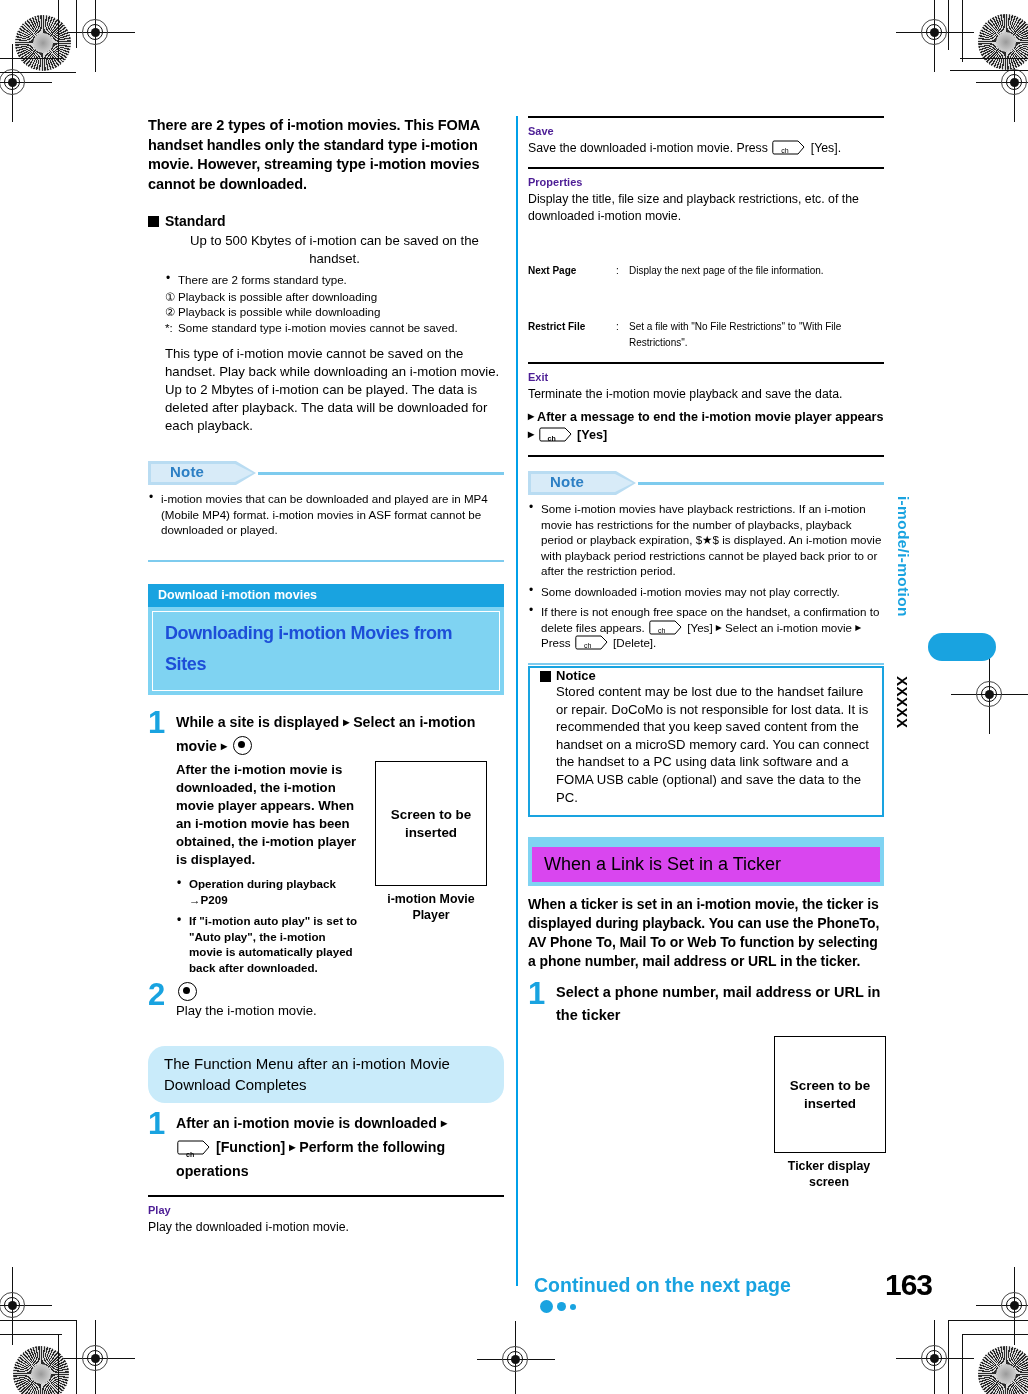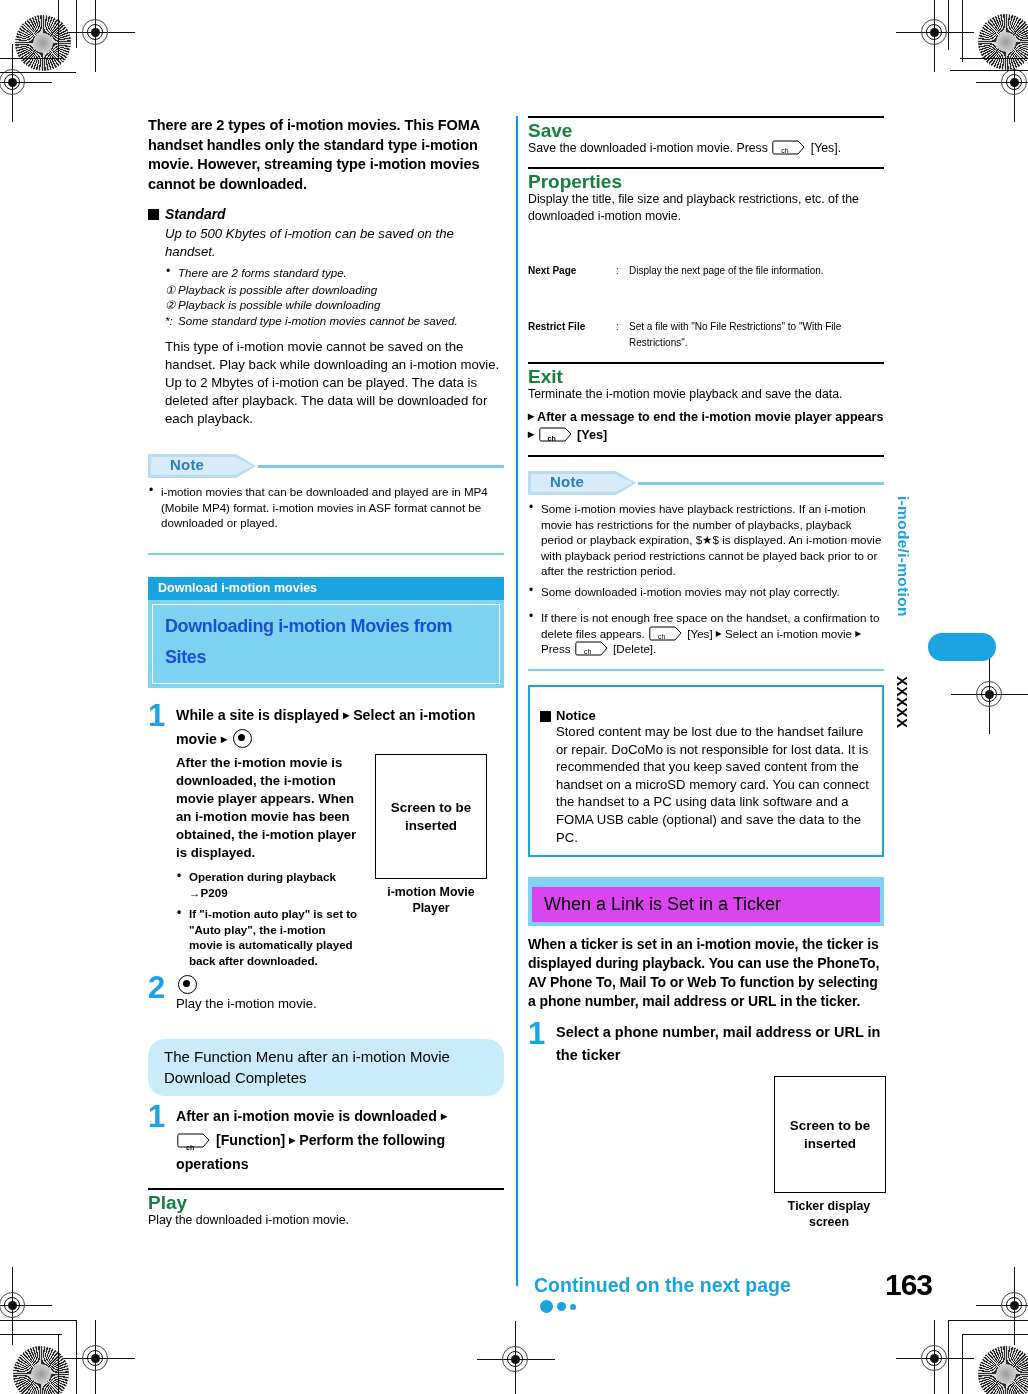--- a/index.html
+++ b/index.html
@@ -68,30 +68,30 @@
   .keysel:after{content:"";position:absolute;left:4.4px;top:4.4px;width:7px;height:7px;background:#000;border-radius:50%;}
   .arr{font-size:12px;vertical-align:1px;}
   
   .screenbox{border:1.4px solid #000;display:flex;align-items:center;justify-content:center;text-align:center;
     font-weight:bold;font-size:13.4px;line-height:18px;}
   .screencap{text-align:center;font-weight:bold;font-size:12.4px;line-height:16px;margin-top:5px;}
   
   .pill{background:#c9ebfa;border-radius:17px;padding:7px 16px 8px 16px;font-size:15px;line-height:21px;margin-top:26px;}
   
   .rule-thick{height:2.4px;background:#000;margin:10px 0 4px 0;}
-  .fn-name{color:#15803d;font-weight:bold;font-size:19px;line-height:18px;}
+  .fn-name{color:#4c1d95;font-weight:bold;font-size:11px;line-height:18px;}
   .fn-desc{font-size:12.3px;line-height:16.5px;}
   .fn-table{margin-top:5px;}
   .fn-row{display:flex;font-size:10px;line-height:16.5px;margin-bottom:4px;margin-top:39px;}
   .fn-key{font-weight:bold;width:88px;flex:0 0 88px;}
   .fn-colon{width:13px;flex:0 0 13px;}
   .fn-val{flex:1 1 auto;}
   .fn-sub{font-weight:bold;font-size:12.6px;line-height:17px;margin-top:5px;}
   
-  .notice{border:2.2px solid #19a3e0;padding:21px 10px 9px 10px;margin-top:14px;}
+  .notice{border:2.2px solid #19a3e0;padding:0 10px 9px 10px;margin-top:1px;}
   .notice-head{font-weight:bold;font-size:13px;display:flex;gap:5px;align-items:flex-start;}
   .notice-body{font-size:13.1px;line-height:17.6px;margin-left:16px;}
   
   .sec2{background:#7fd3f2;padding:10px 4px 4px 4px;margin-top:20px;}
   .sec2-inner{background:#d946ef;padding:5px 12px 6px 12px;font-size:18px;line-height:24px;}
   
   .margin-tab{position:absolute;left:928px;top:617px;width:68px;height:28px;background:#19a3e0;border-radius:14px;}
   .margin-vert{position:absolute;left:894px;top:480px;font-weight:bold;font-size:15.5px;color:#19a3e0;
     writing-mode:vertical-rl;letter-spacing:.3px;}
   .margin-x{position:absolute;left:894px;top:660px;font-weight:bold;font-size:15px;color:#000;
@@ -200,26 +200,26 @@
 <div class="cropline" style="left:948px;top:1320px;width:1.4px;height:74px;"></div>
 
 <div class="page">
 
   <div class="col-divider"></div>
 
   <div class="col-left">
 
     <div class="lead">There are 2 types of i-motion movies. This FOMA handset handles only the standard type i-motion movie. However, streaming type i-motion movies cannot be downloaded.</div>
 
-    <div style="margin-top:11px;font-style:italic;">
+    <div style="margin-top:18px;">
       <div class="sq-head">
         <span class="sq"></span>
         <span>Standard</span>
       </div>
-      <div class="body indent" style="margin-top:1px;">Up to 500 Kbytes of i-motion can be saved on the handset.</div>
+      <div class="body indent" style="margin-top:1px;text-align:center;">Up to 500 Kbytes of i-motion can be saved on the handset.</div>
       <div class="indent" style="margin-top:3px;">
         <ul class="dots">
           <li>There are 2 forms standard type.</li>
         </ul>
         <div class="numline">
           <span class="circnum">①</span>
           <span>Playback is possible after downloading</span>
         </div>
         <div class="numline">
           <span class="circnum">②</span>
@@ -373,21 +373,21 @@
 
     <div class="note-wrap" style="margin-top:14px;">
       <div class="note-tab"></div>
       <div class="note-tab-inner"></div>
       <div class="note-tab-label">Note</div>
       <div class="note-rule"></div>
     </div>
     <div class="note-body">
       <ul class="dots">
         <li style="margin-bottom:5px;">Some i-motion movies have playback restrictions. If an i-motion movie has restrictions for the number of playbacks, playback period or playback expiration, $★$ is displayed. An i-motion movie with playback period restrictions cannot be played back prior to or after the restriction period.</li>
-        <li style="margin-bottom:11px;">Some downloaded i-motion movies may not play correctly.</li>
+        <li style="margin-bottom:5px;">Some downloaded i-motion movies may not play correctly.</li>
         <li>
           <span>If there is not enough free space on the handset, a confirmation to delete files appears.</span>
           <span class="keych">
             <svg width="34" height="15" viewBox="0 0 34 15">
                 <path d="M2 1 H26 L32 7 L26 14 H2 A1.5 1.5 0 0 1 0.8 12.5 V2.5 A1.5 1.5 0 0 1 2 1 Z" fill="#fff" stroke="#000" stroke-width="1"></path>
               </svg>
             <span>ch</span>
           </span>
           <span>[Yes]</span>
           <span class="arr">▸</span>

